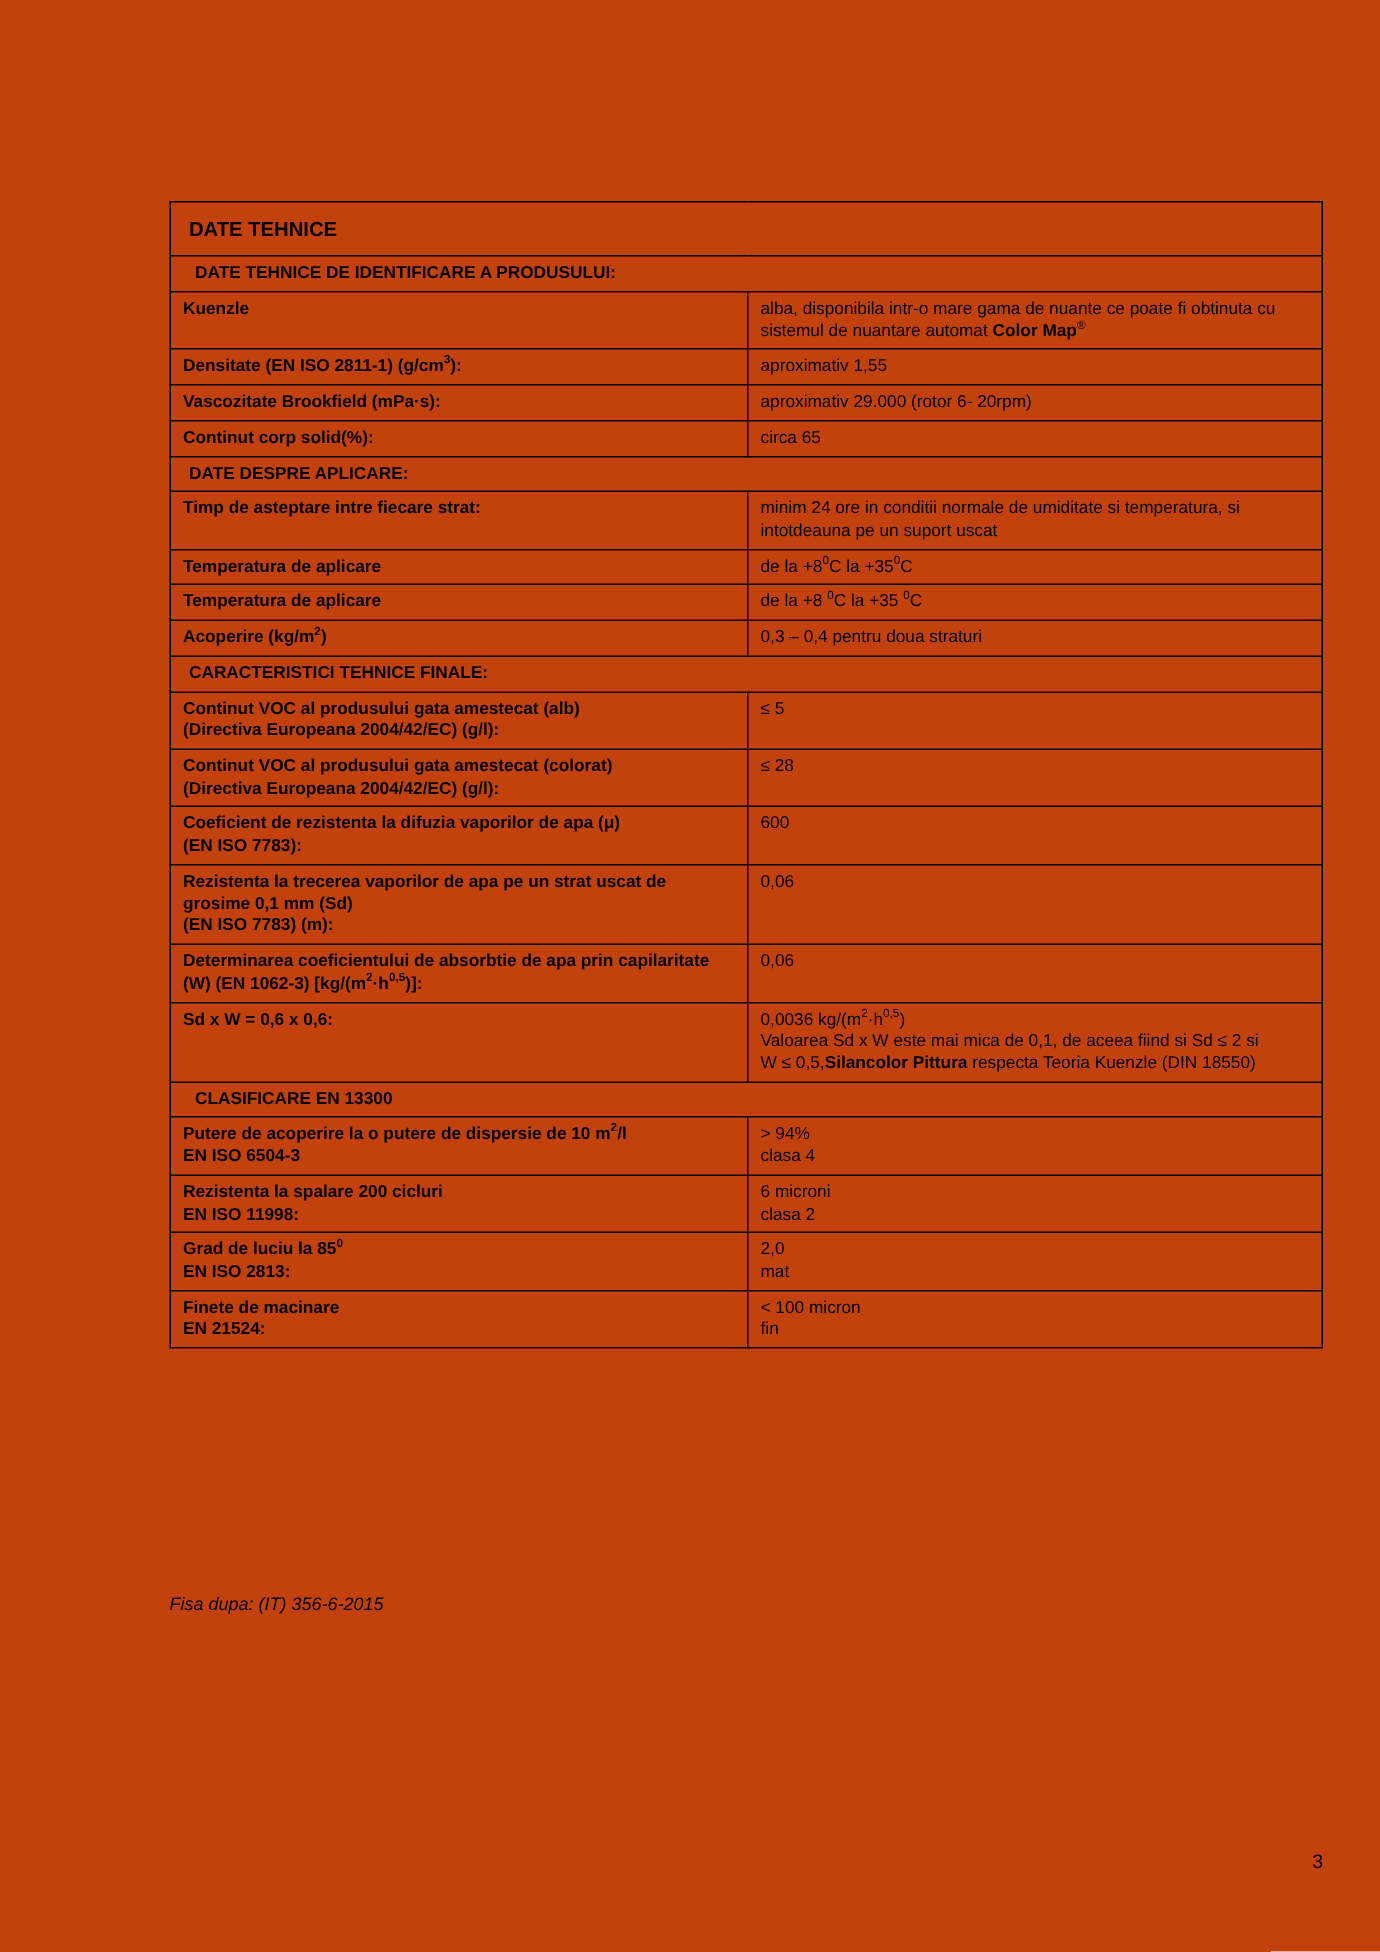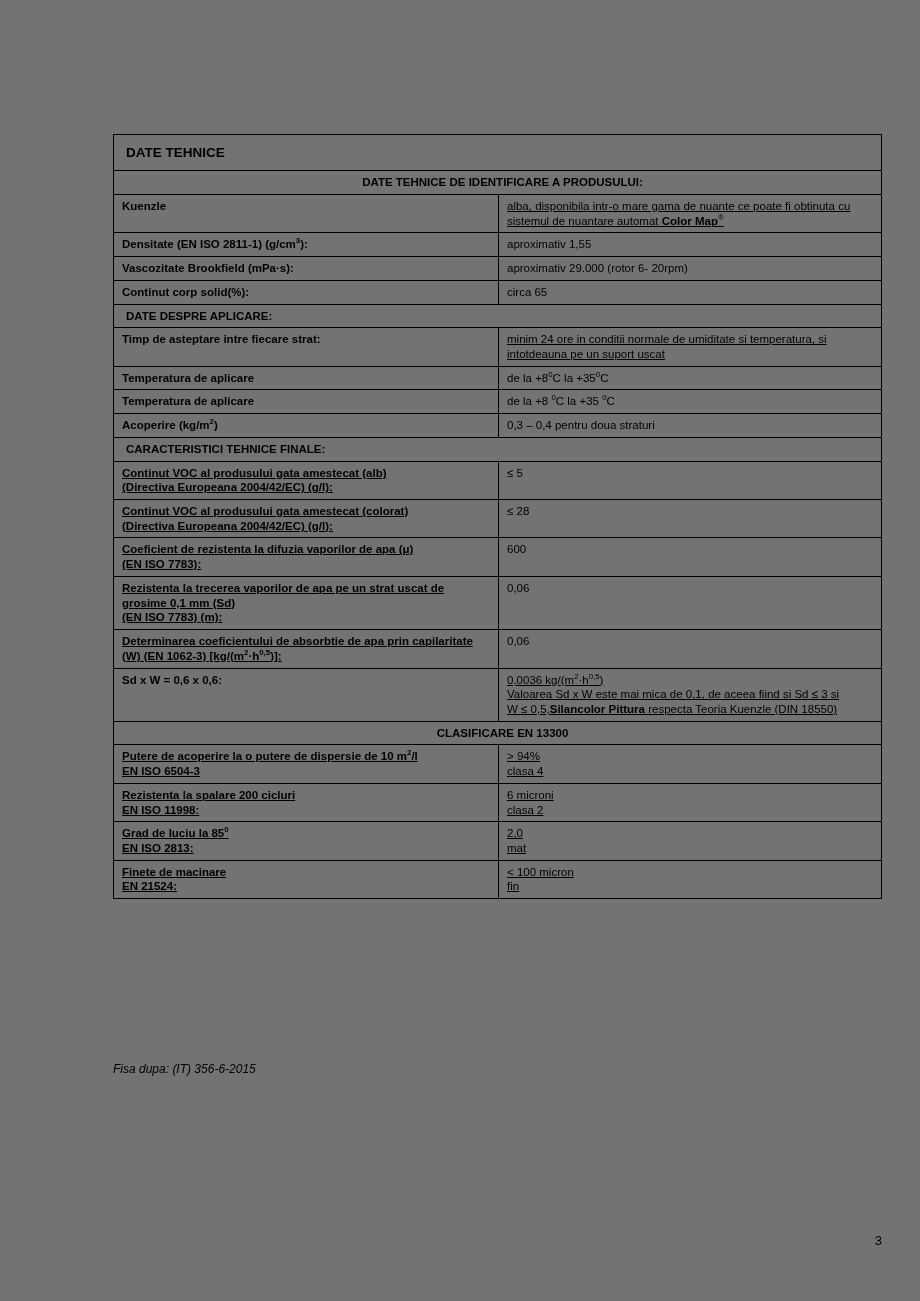--- a/index.html
+++ b/index.html
@@ -12,21 +12,21 @@
     height: 1301px;
     position: relative;
     font-family: "Liberation Sans", sans-serif;
     color: #000000;
   }
   .page {
     position: absolute;
     left: 0; top: 0;
     width: 920px;
     height: 1301px;
-    background: #737373;
+    background: #c2410c;
   }
   .doc-table {
     position: absolute;
     left: 113px;
     top: 134px;
     width: 768px;
     border-collapse: collapse;
     table-layout: fixed;
   }
   .doc-table td {
@@ -48,21 +48,20 @@
     padding: 9px 6px 9px 12px;
     border-bottom: none;
   }
   .section-row td {
     font-weight: bold;
     font-size: 11.5px;
     padding: 4px 6px 4px 12px;
   }
   .section-row.indent td {
     padding-left: 16px;
-    text-align: center;
   }
   sup {
     font-size: 0.68em;
     vertical-align: super;
     line-height: 0;
   }
   .col-a { width: 385px; }
   .col-b { width: 383px; }
   .footnote {
     position: absolute;
@@ -74,21 +73,21 @@
   .footnote b {
     font-style: italic;
     font-weight: normal;
   }
   .page-number {
     position: absolute;
     right: 38px;
     top: 1233px;
     font-size: 13px;
   }
-  .ln { display: block; text-decoration: underline; }
+  .ln { display: block; }
 </style>
 </head>
 <body>
 
 <div class="page">
 
   <table class="doc-table">
     <colgroup>
       <col class="col-a">
       <col class="col-b">
@@ -199,21 +198,21 @@
           <span class="ln">Determinarea coeficientului de absorbtie de apa prin capilaritate</span>
           <span class="ln"><span>(W) (EN 1062-3) [kg/(m</span><sup>2</sup><span>·h</span><sup>0,5</sup><span>)]:</span></span>
         </td>
         <td class="val">0,06</td>
       </tr>
 
       <tr>
         <td class="lbl">Sd x W = 0,6 x 0,6:</td>
         <td class="val">
           <span class="ln"><span>0,0036 kg/(m</span><sup>2</sup><span>·h</span><sup>0,5</sup><span>)</span></span>
-          <span class="ln">Valoarea  Sd x W este mai mica de 0,1, de aceea fiind si Sd ≤ 3  si</span>
+          <span class="ln">Valoarea  Sd x W este mai mica de 0,1, de aceea fiind si Sd ≤ 2  si</span>
           <span class="ln"><span>W ≤ 0,5,</span><b>Silancolor Pittura</b><span> respecta Teoria Kuenzle (DIN 18550)</span></span>
         </td>
       </tr>
 
       <tr class="section-row indent">
         <td colspan="2">CLASIFICARE EN 13300</td>
       </tr>
 
       <tr>
         <td class="lbl">

